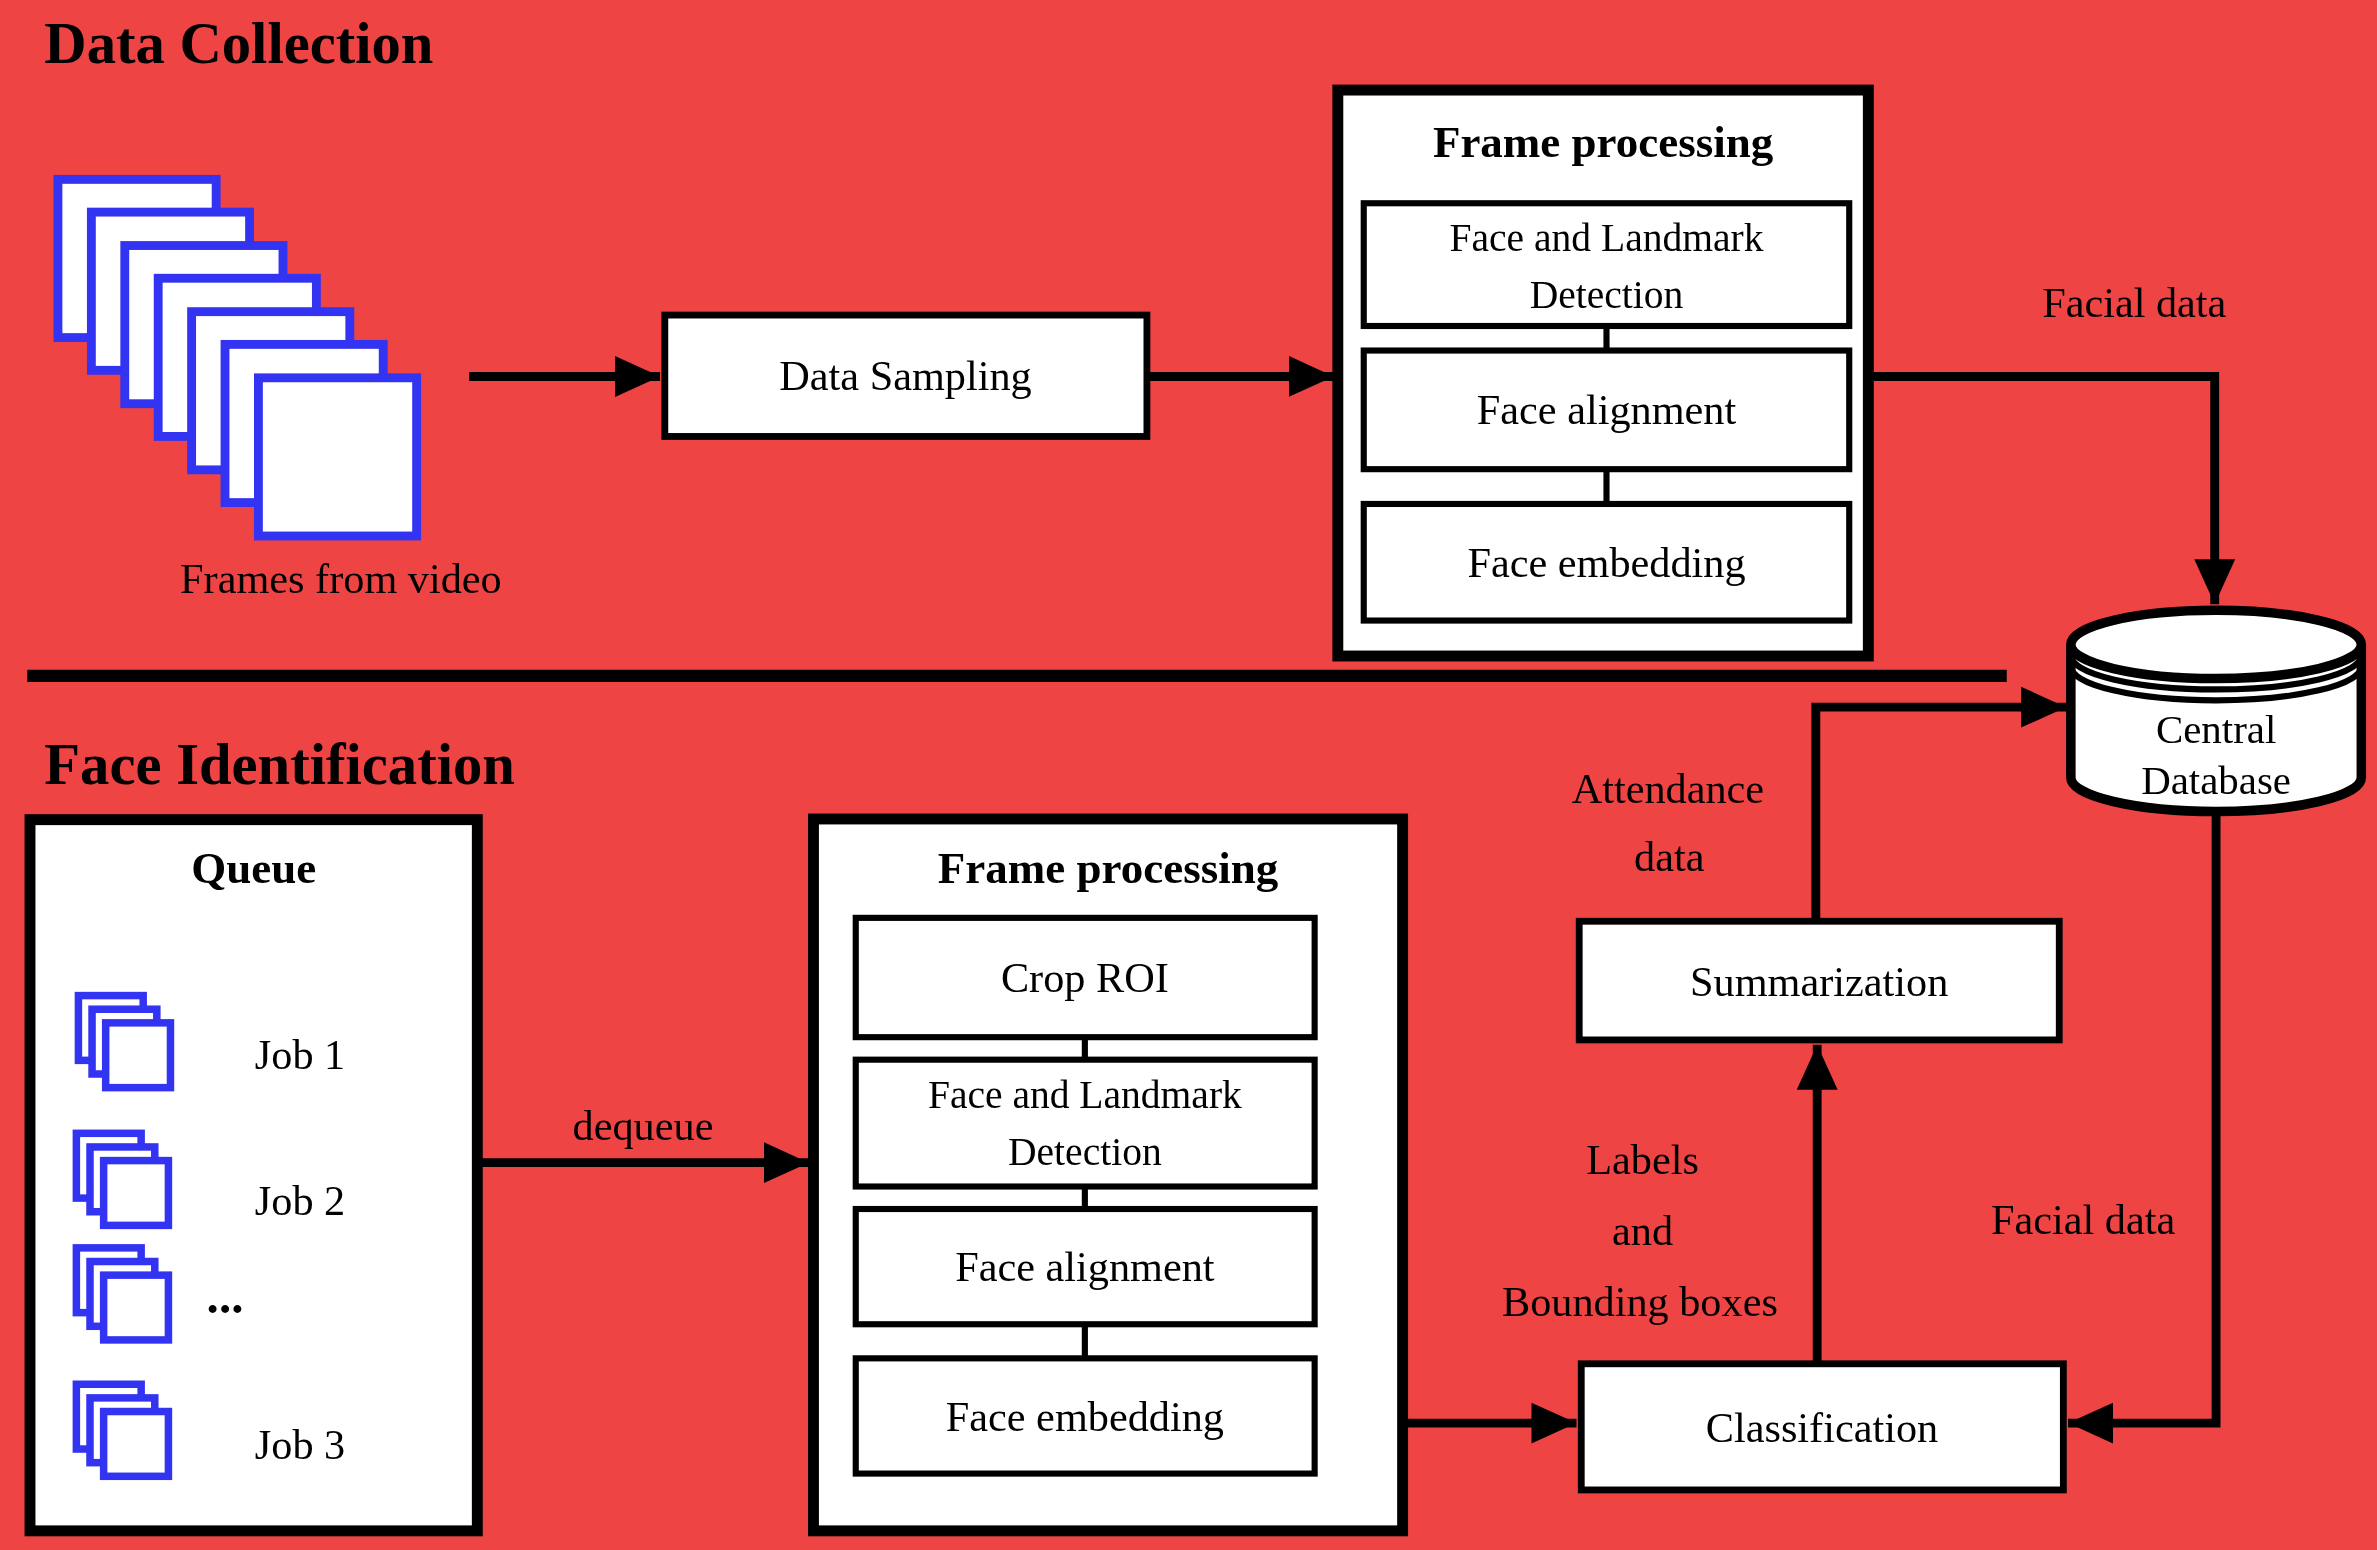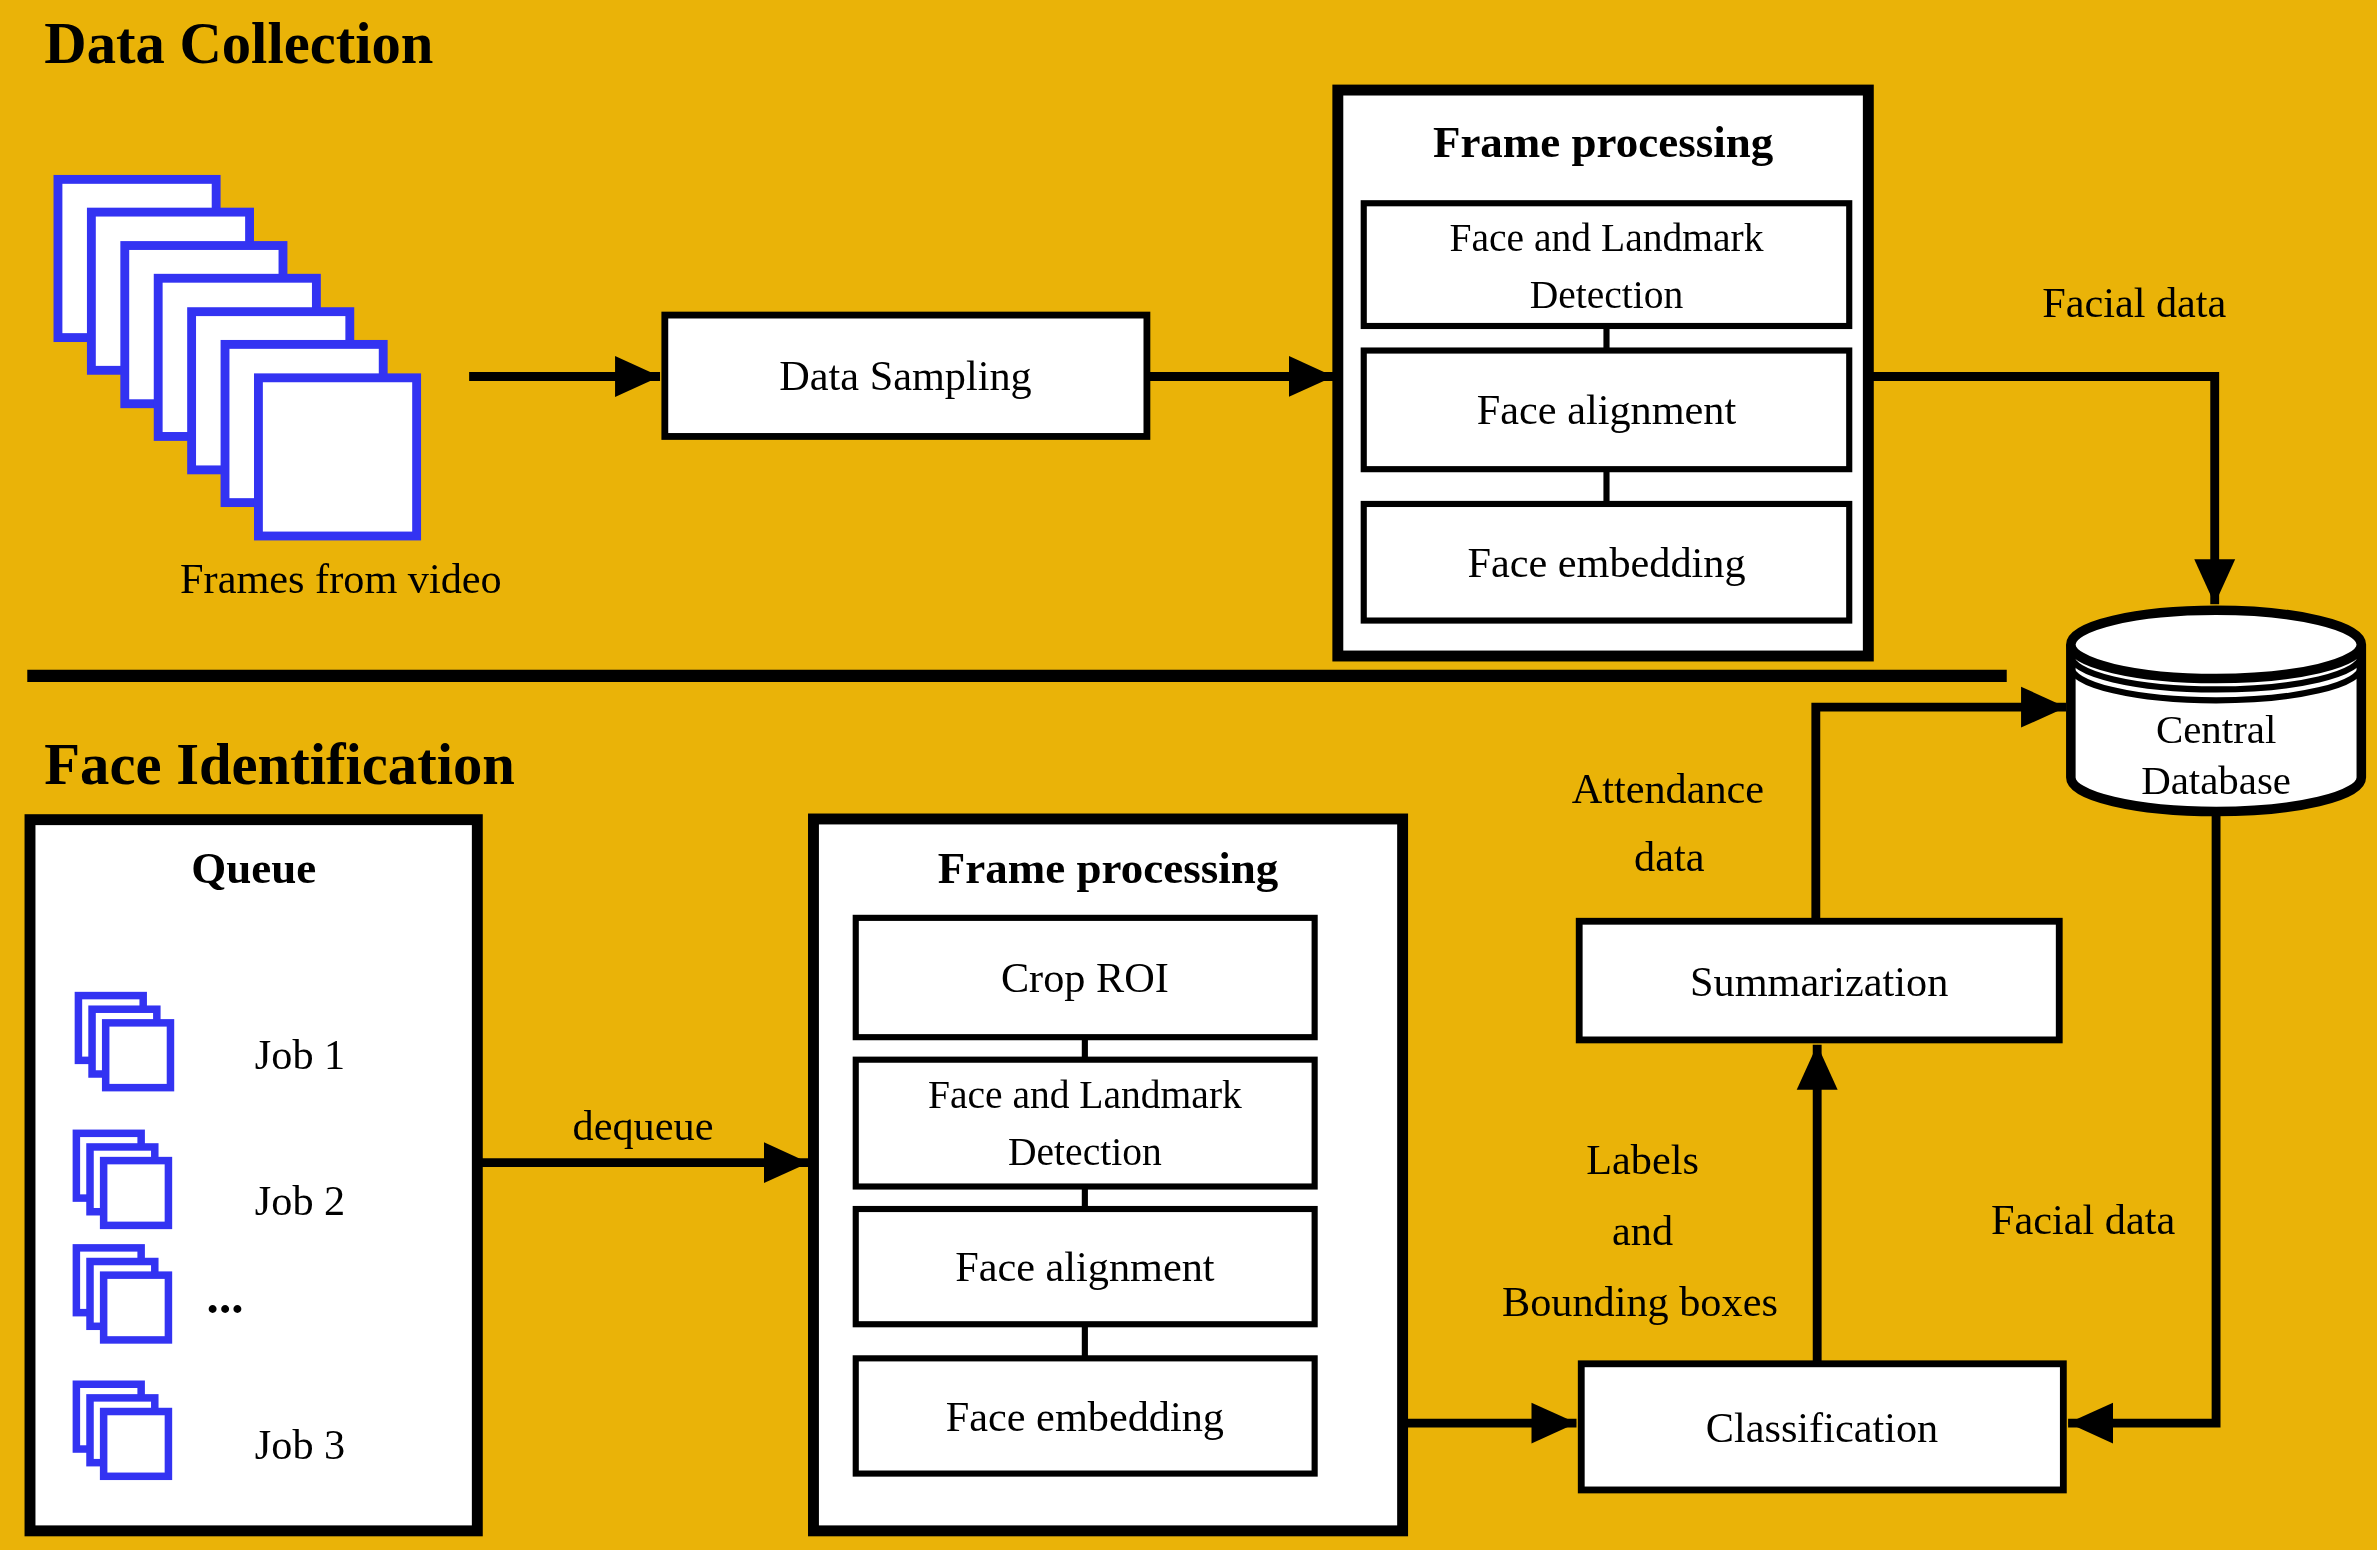--- a/index.html
+++ b/index.html
@@ -1,16 +1,16 @@
 <!DOCTYPE html>
 <html style="font-size:11px"><head>
 <meta charset="utf-8">
 <style>
   html,body{margin:0;padding:0;background:#ffffff;}
-  .stage{width:2377px;height:1550px;position:relative;background:#eab308;}
+  .stage{width:2377px;height:1550px;position:relative;background:#ef4444;}
   svg{display:block;}
   text{font-family:"Liberation Serif","DejaVu Serif",serif;fill:#000000;}
   .t62{font-size:62px;}
   .t58{font-size:58px;}
   .t60{font-size:60px;}
   .t72{font-size:72px;font-weight:bold;}
   .title86{font-size:86px;font-weight:bold;}
   .title66{font-size:66px;font-weight:bold;}
   .mid{text-anchor:middle;}
   .box{fill:#ffffff;stroke:#000000;}

